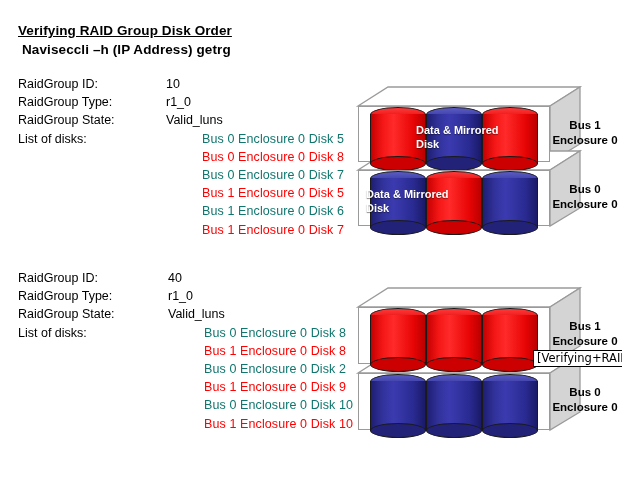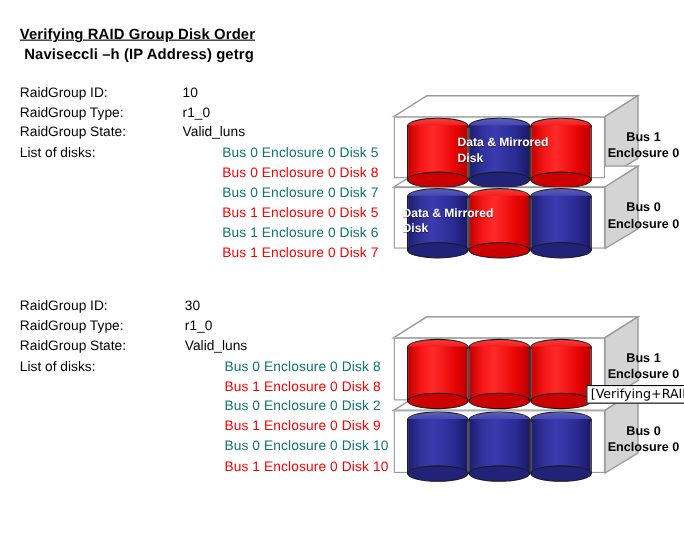--- a/index.html
+++ b/index.html
@@ -221,21 +221,21 @@
   <div class="disk-line disk-red" style="top:72.8px">Bus 0  Enclosure 0   Disk 8</div>
   <div class="disk-line disk-blue" style="top:91.0px">Bus 0  Enclosure 0   Disk 7</div>
   <div class="disk-line disk-red" style="top:109.2px">Bus 1  Enclosure 0   Disk 5</div>
   <div class="disk-line disk-blue" style="top:127.4px">Bus 1  Enclosure 0   Disk 6</div>
   <div class="disk-line disk-red" style="top:145.6px">Bus 1  Enclosure 0   Disk 7</div>
 </div>
 
 <div class="rg-block second">
   <div class="rg-row">
     <span class="rg-label">RaidGroup ID:</span>
-    <span class="rg-value">30</span>
+    <span class="rg-value">40</span>
   </div>
   <div class="rg-row">
     <span class="rg-label">RaidGroup Type:</span>
     <span class="rg-value">r1_0</span>
   </div>
   <div class="rg-row">
     <span class="rg-label">RaidGroup State:</span>
     <span class="rg-value">Valid_luns</span>
   </div>
   <div class="rg-row">

